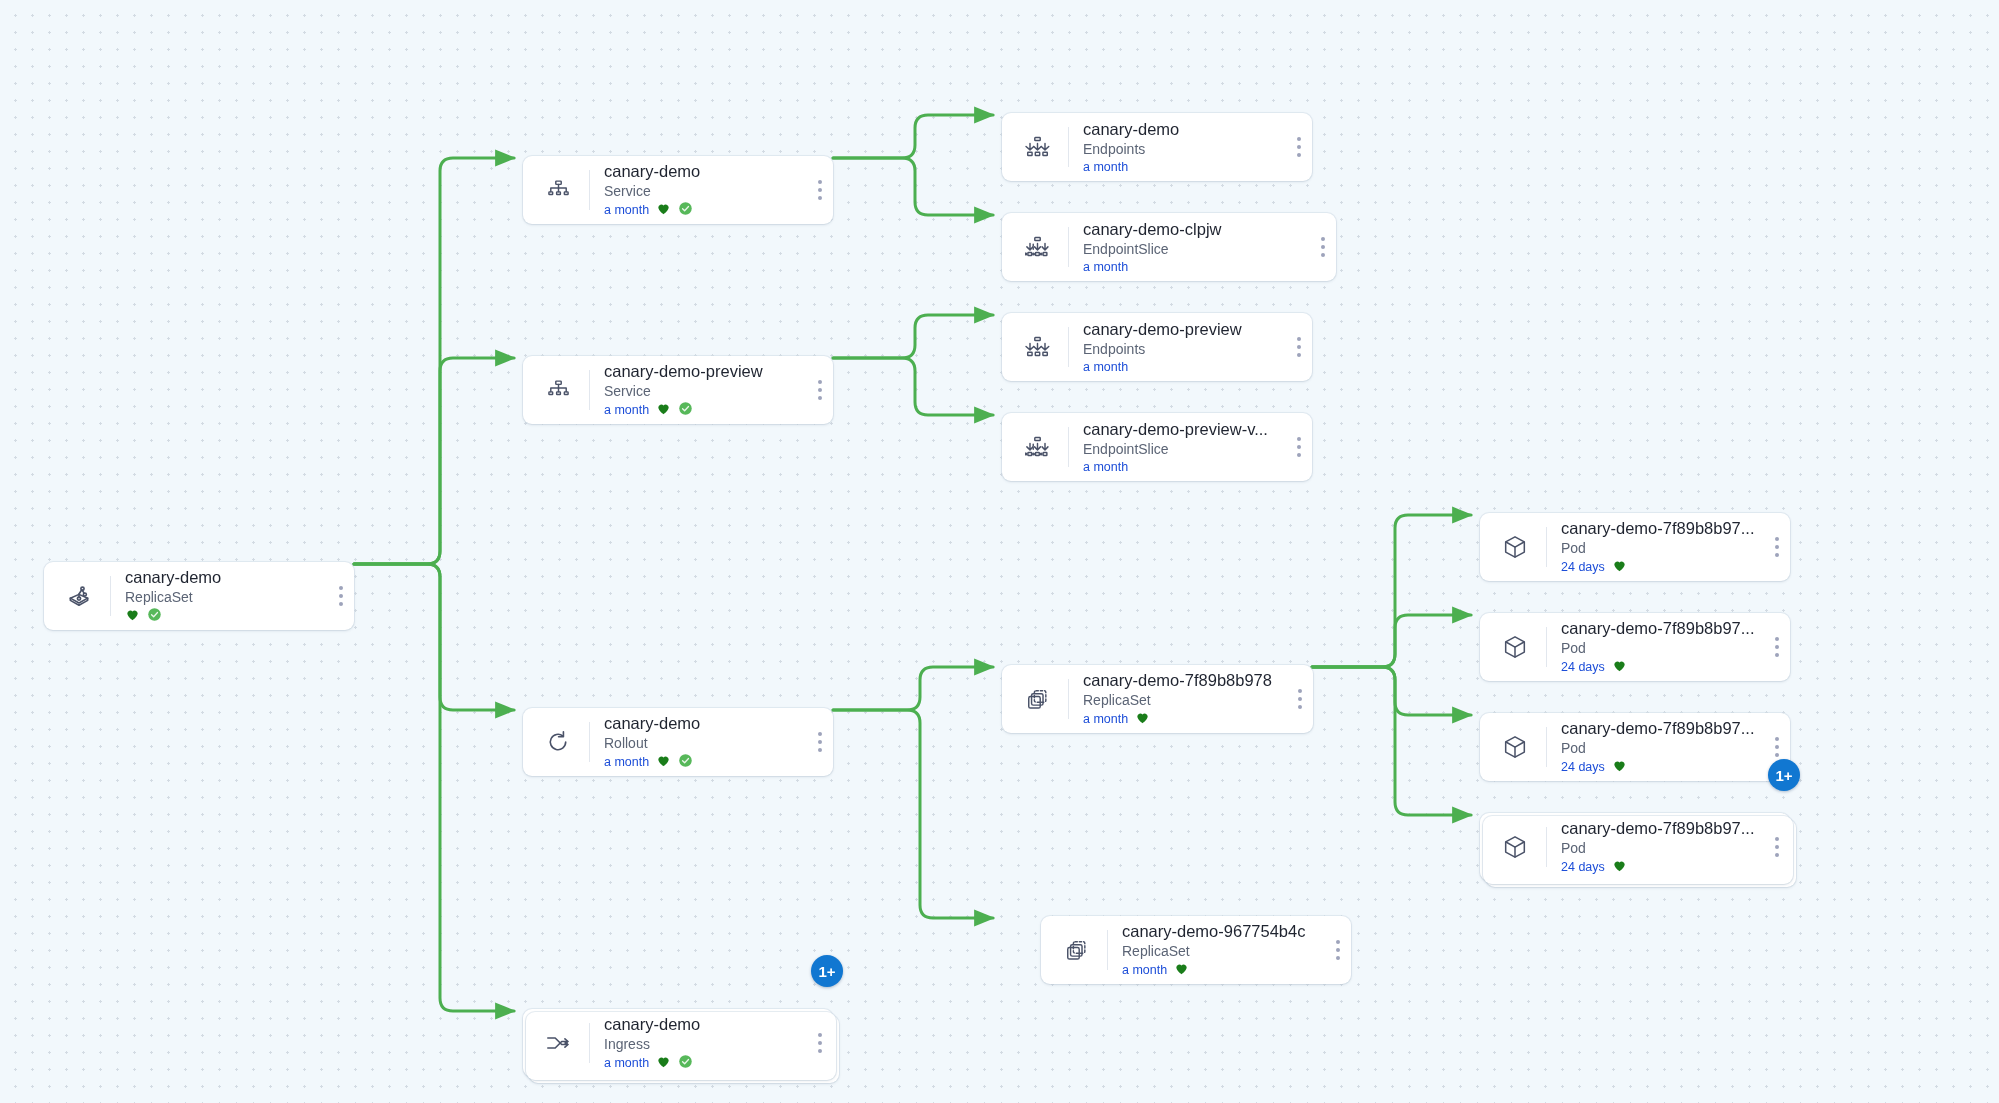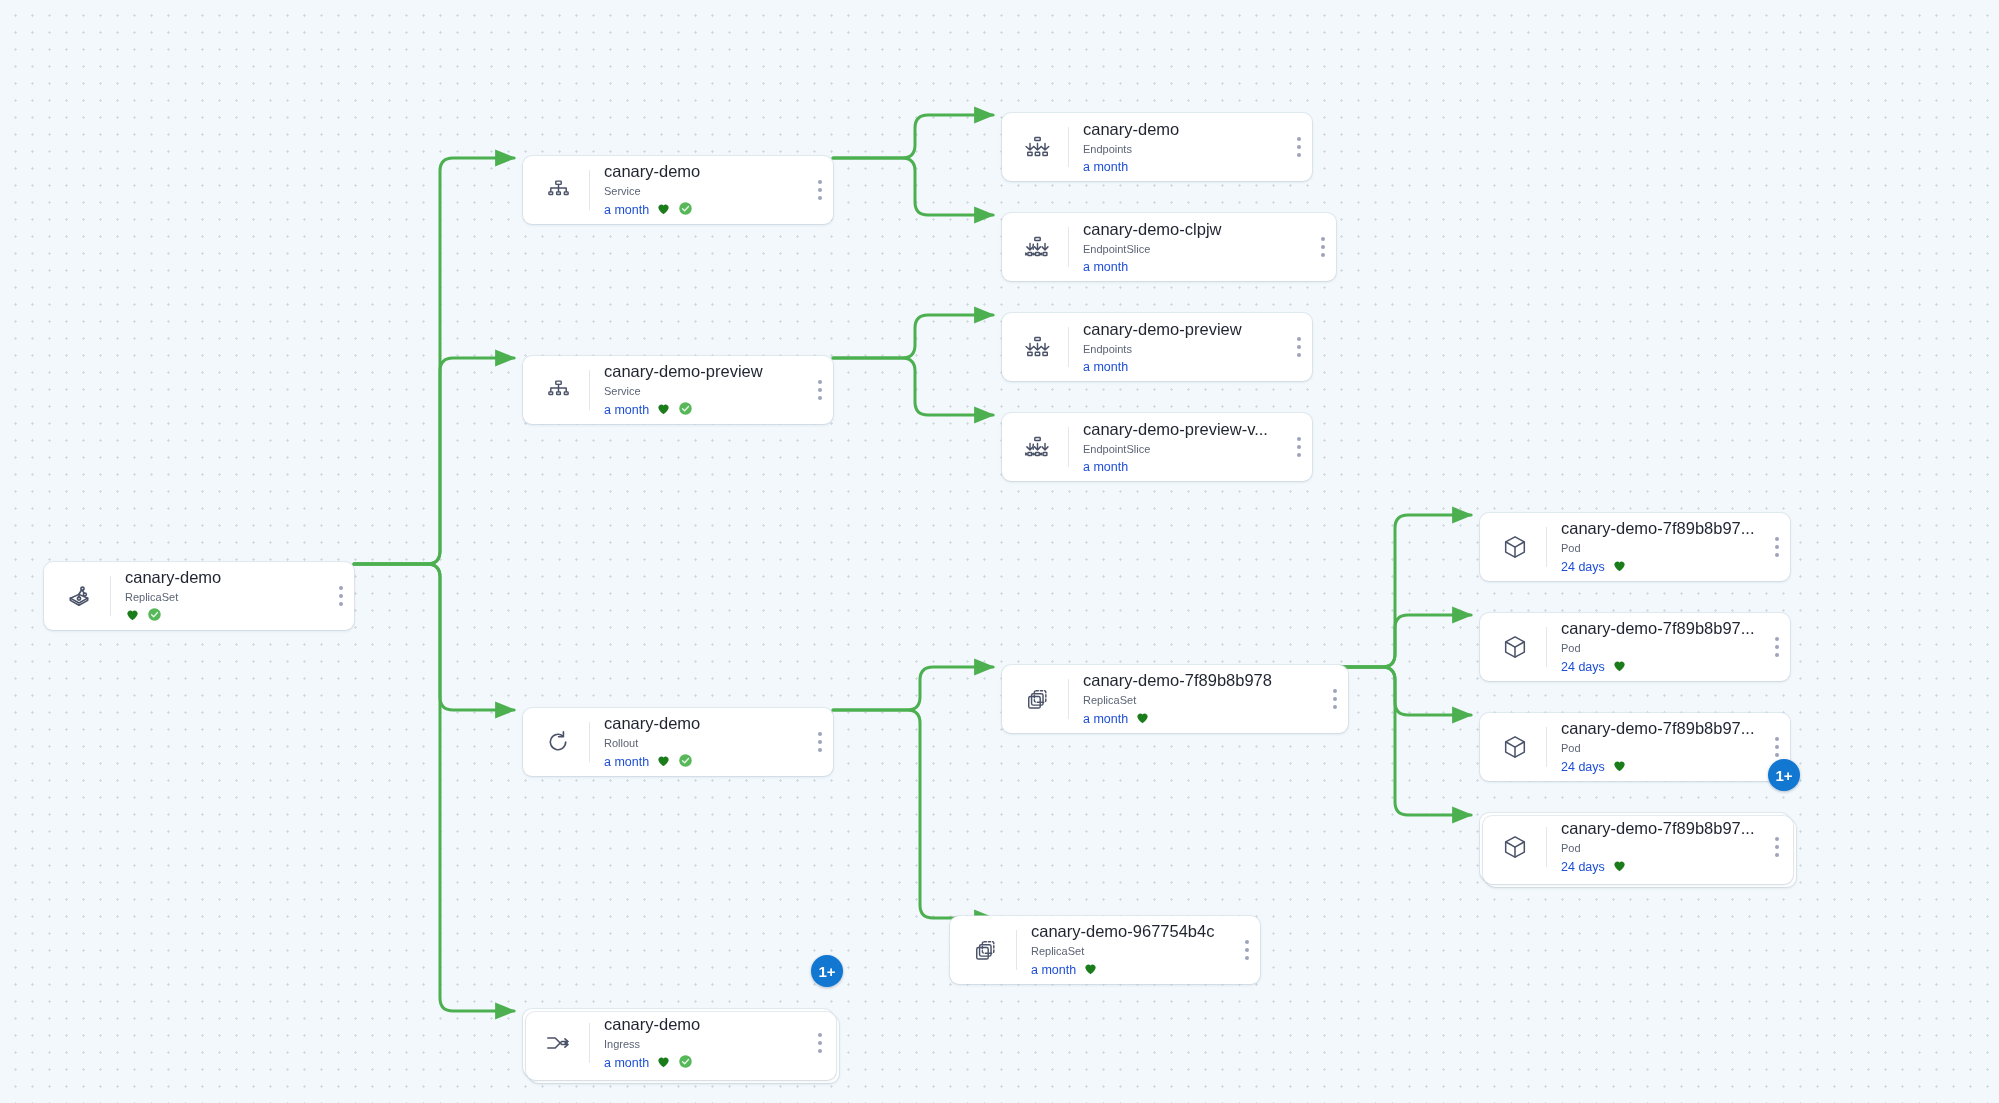--- a/index.html
+++ b/index.html
@@ -70,21 +70,21 @@
   }
   .node-title {
     font-size: 16.5px;
     line-height: 20px;
     color: #1f2430;
     white-space: nowrap;
     overflow: hidden;
     text-overflow: clip;
   }
   .node-kind {
-    font-size: 11px;
+    font-size: 14px;
     line-height: 16px;
     color: #5b6475;
     white-space: nowrap;
   }
   .node-meta {
     display: flex; align-items: center; gap: 7px;
     font-size: 12.5px;
     line-height: 16px;
     color: #1d4ed8;
     white-space: nowrap;
@@ -412,21 +412,21 @@
           <span class="node-meta">
             <span>a month</span>
           </span>
         </span>
         <span class="node-menu">
           <i></i>
           <i></i>
           <i></i>
         </span>
       </div>
-      <div class="node" style="left: 1002px; top: 633px; width: 346px; height: 68px;">
+      <div class="node" style="left: 1002px; top: 633px; width: 311px; height: 68px;">
         <span class="node-icon">
           <svg viewBox="0 0 24 24" width="25" height="25" fill="none" stroke="currentColor" stroke-width="1.4" stroke-linecap="round" stroke-linejoin="round">
       <rect x="9" y="3.6" width="11" height="11" rx="1.6" stroke-dasharray="2.2 1.9"></rect>
       <rect x="6.3" y="6.4" width="11" height="11" rx="1.6"></rect>
       <rect x="3.6" y="9.2" width="11" height="11" rx="1.6"></rect>
     </svg>
         </span>
         <span class="node-divider"></span>
         <span class="node-body">
           <span class="node-title">canary-demo-7f89b8b978</span>
@@ -437,21 +437,21 @@
   <path fill="#1a7d1a" d="M12 21s-8.3-5.2-8.3-11A4.9 4.9 0 0 1 12 7.2 4.9 4.9 0 0 1 20.3 10c0 5.8-8.3 11-8.3 11z"></path>
               </svg></span>
           </span>
         </span>
         <span class="node-menu">
           <i></i>
           <i></i>
           <i></i>
         </span>
       </div>
-      <div class="node" style="left: 950px; top: 884px; width: 310px; height: 68px;">
+      <div class="node" style="left: 1041px; top: 884px; width: 310px; height: 68px;">
         <span class="node-icon">
           <svg viewBox="0 0 24 24" width="25" height="25" fill="none" stroke="currentColor" stroke-width="1.4" stroke-linecap="round" stroke-linejoin="round">
       <rect x="9" y="3.6" width="11" height="11" rx="1.6" stroke-dasharray="2.2 1.9"></rect>
       <rect x="6.3" y="6.4" width="11" height="11" rx="1.6"></rect>
       <rect x="3.6" y="9.2" width="11" height="11" rx="1.6"></rect>
     </svg>
         </span>
         <span class="node-divider"></span>
         <span class="node-body">
           <span class="node-title">canary-demo-967754b4c</span>

